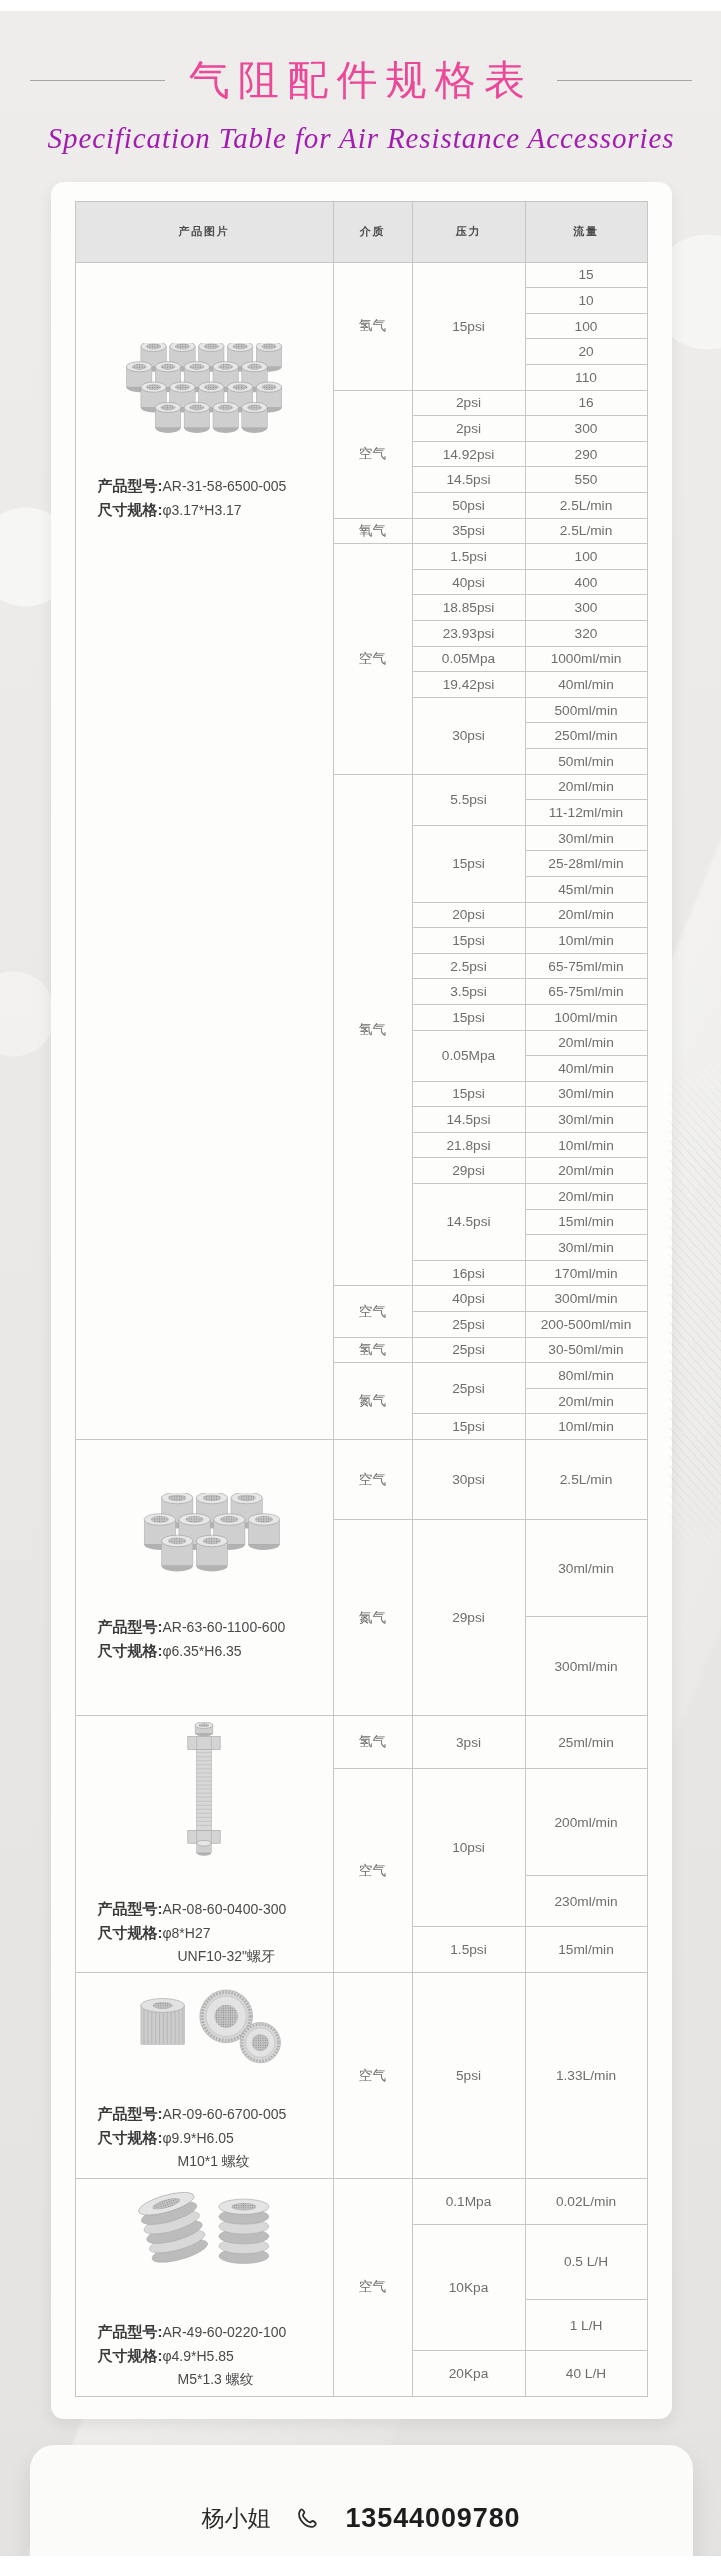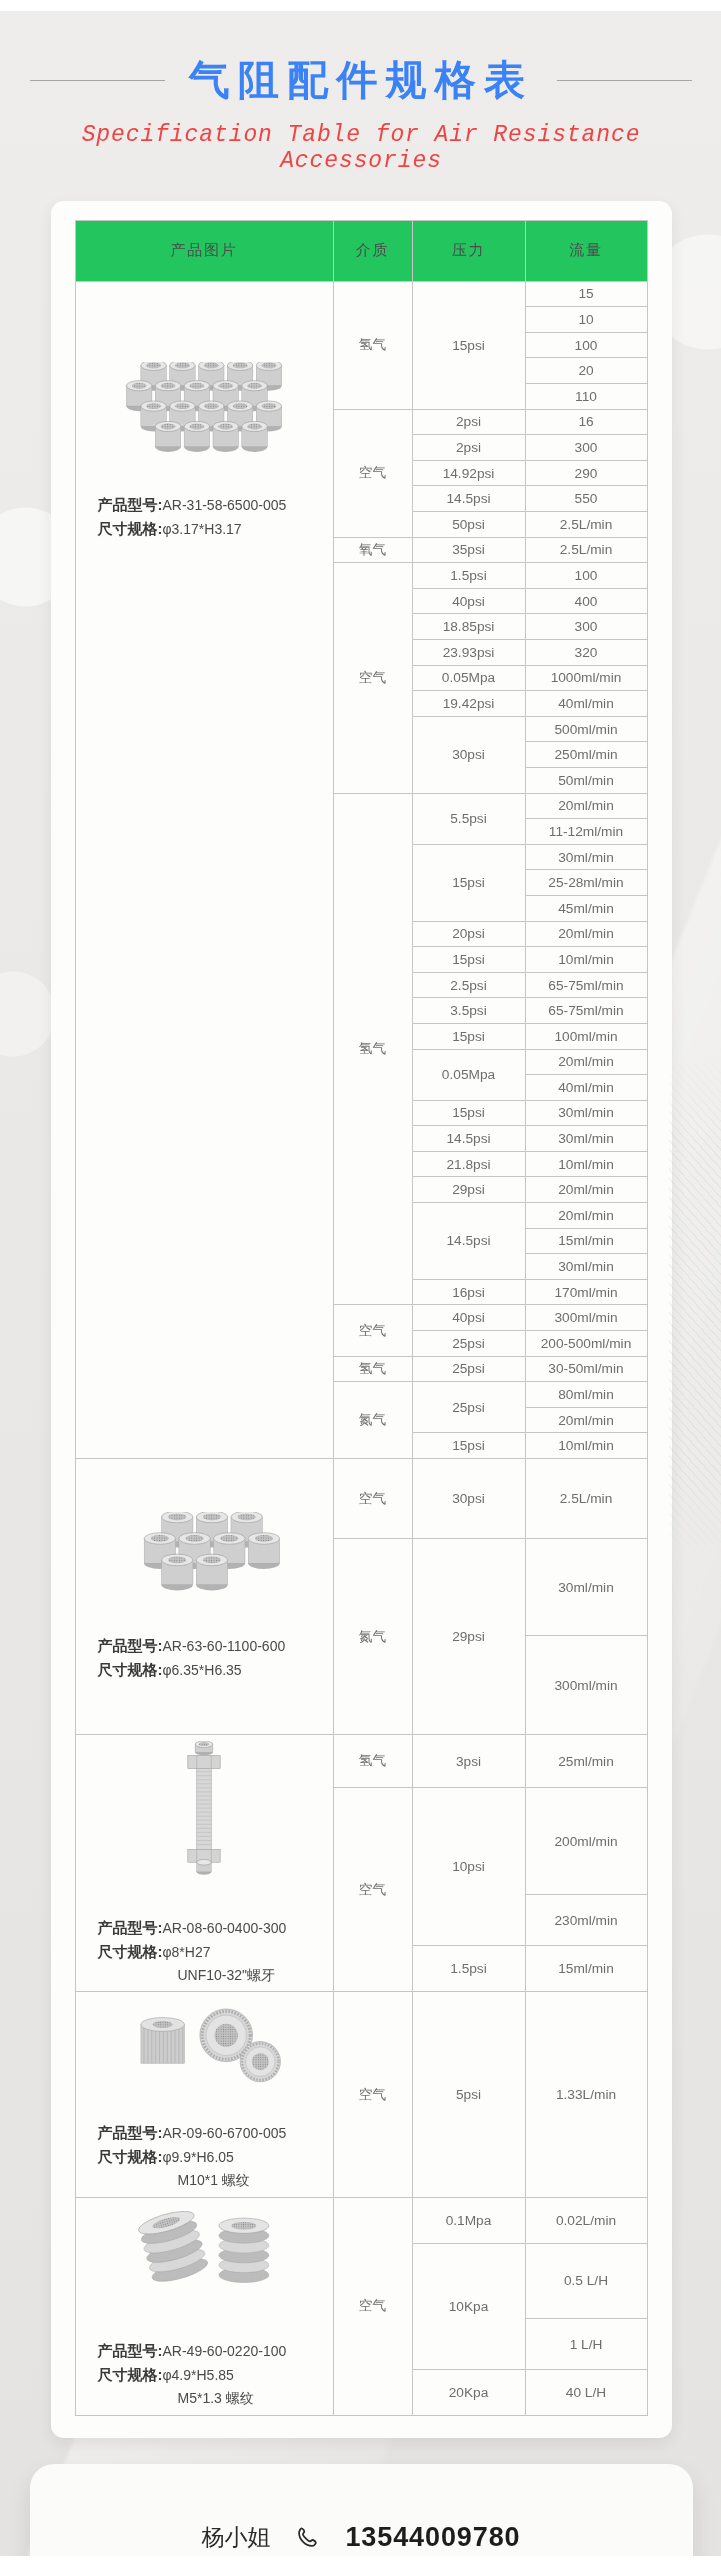--- a/index.html
+++ b/index.html
@@ -14,29 +14,29 @@
       linear-gradient(#eeedeb,#e5e3e1);
   }
   .top-strip{height:11px;background:#ffffff}
   .texture{position:absolute;right:0;top:1050px;width:53px;height:512px;opacity:.45;
     background:repeating-linear-gradient(48deg, rgba(150,148,145,.22) 0 1.4px, transparent 1.4px 6.4px);
     -webkit-mask-image:linear-gradient(180deg,transparent,#000 18% 82%,transparent);
     mask-image:linear-gradient(180deg,transparent,#000 18% 82%,transparent);}
   header{text-align:center;padding-top:42px;position:relative}
   .title-row{display:flex;align-items:center;justify-content:center;gap:24px}
   .hline{width:135px;height:1.8px;background:#a7a5a2}
-  h1{font-size:41px;color:#3b82f6;margin:0;font-weight:700;letter-spacing:8.2px}
-  .subtitle{margin-top:13.7px;font-family:Liberation Mono, monospace;font-style:italic;
-    font-size:23px;color:#ef4444;letter-spacing:0.9px}
+  h1{font-size:41px;color:#ec4899;margin:0;font-weight:400;letter-spacing:8.2px}
+  .subtitle{margin-top:13.7px;font-family:Liberation Serif, serif;font-style:italic;
+    font-size:29px;color:#a21caf;letter-spacing:0.9px}
 
   .card{width:621px;margin:27px auto 0;background:#fdfdfc;border-radius:12.8px;
     box-shadow:0 5.5px 16.4px rgba(0,0,0,.07);padding:19px 0 22px}
   table{border-collapse:collapse;margin:0 auto;table-layout:fixed;width:572px}
   th,td{border:0.9px solid #c7c6c4}
-  th{height:58px;font-size:15px;color:#4c4c4c;font-weight:400;letter-spacing:1.8px;background:#22c55e}
+  th{height:58px;font-size:11px;color:#4c4c4c;font-weight:700;letter-spacing:1.8px;background:#e5e5e5}
   td{font-size:13.7px;color:#6e6e6e;text-align:center;padding:0 1.8px;overflow:hidden}
   td.pcell{vertical-align:middle;padding:5.5px 0}
   td.pcell.top{vertical-align:top;padding-top:80px}
   .pimg svg{display:block;margin:0 auto}
   .pinfo{margin-top:36px;text-align:left;padding-left:22px}
   .pline{font-size:14px;color:#4a4a4a;line-height:1.6;white-space:nowrap}
   .plabel{font-weight:700;color:#3a3a3a;font-size:15px}
   .pline.extra{padding-left:80px}
 
   .contact-card{width:663px;margin:25.6px auto 0;background:#fbfbfa;border-radius:24px;

